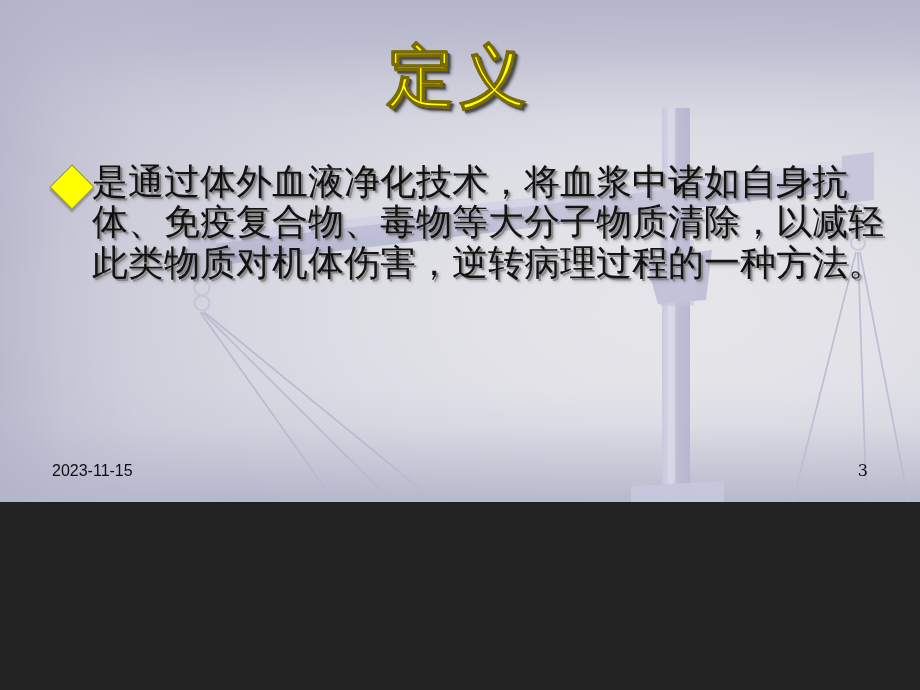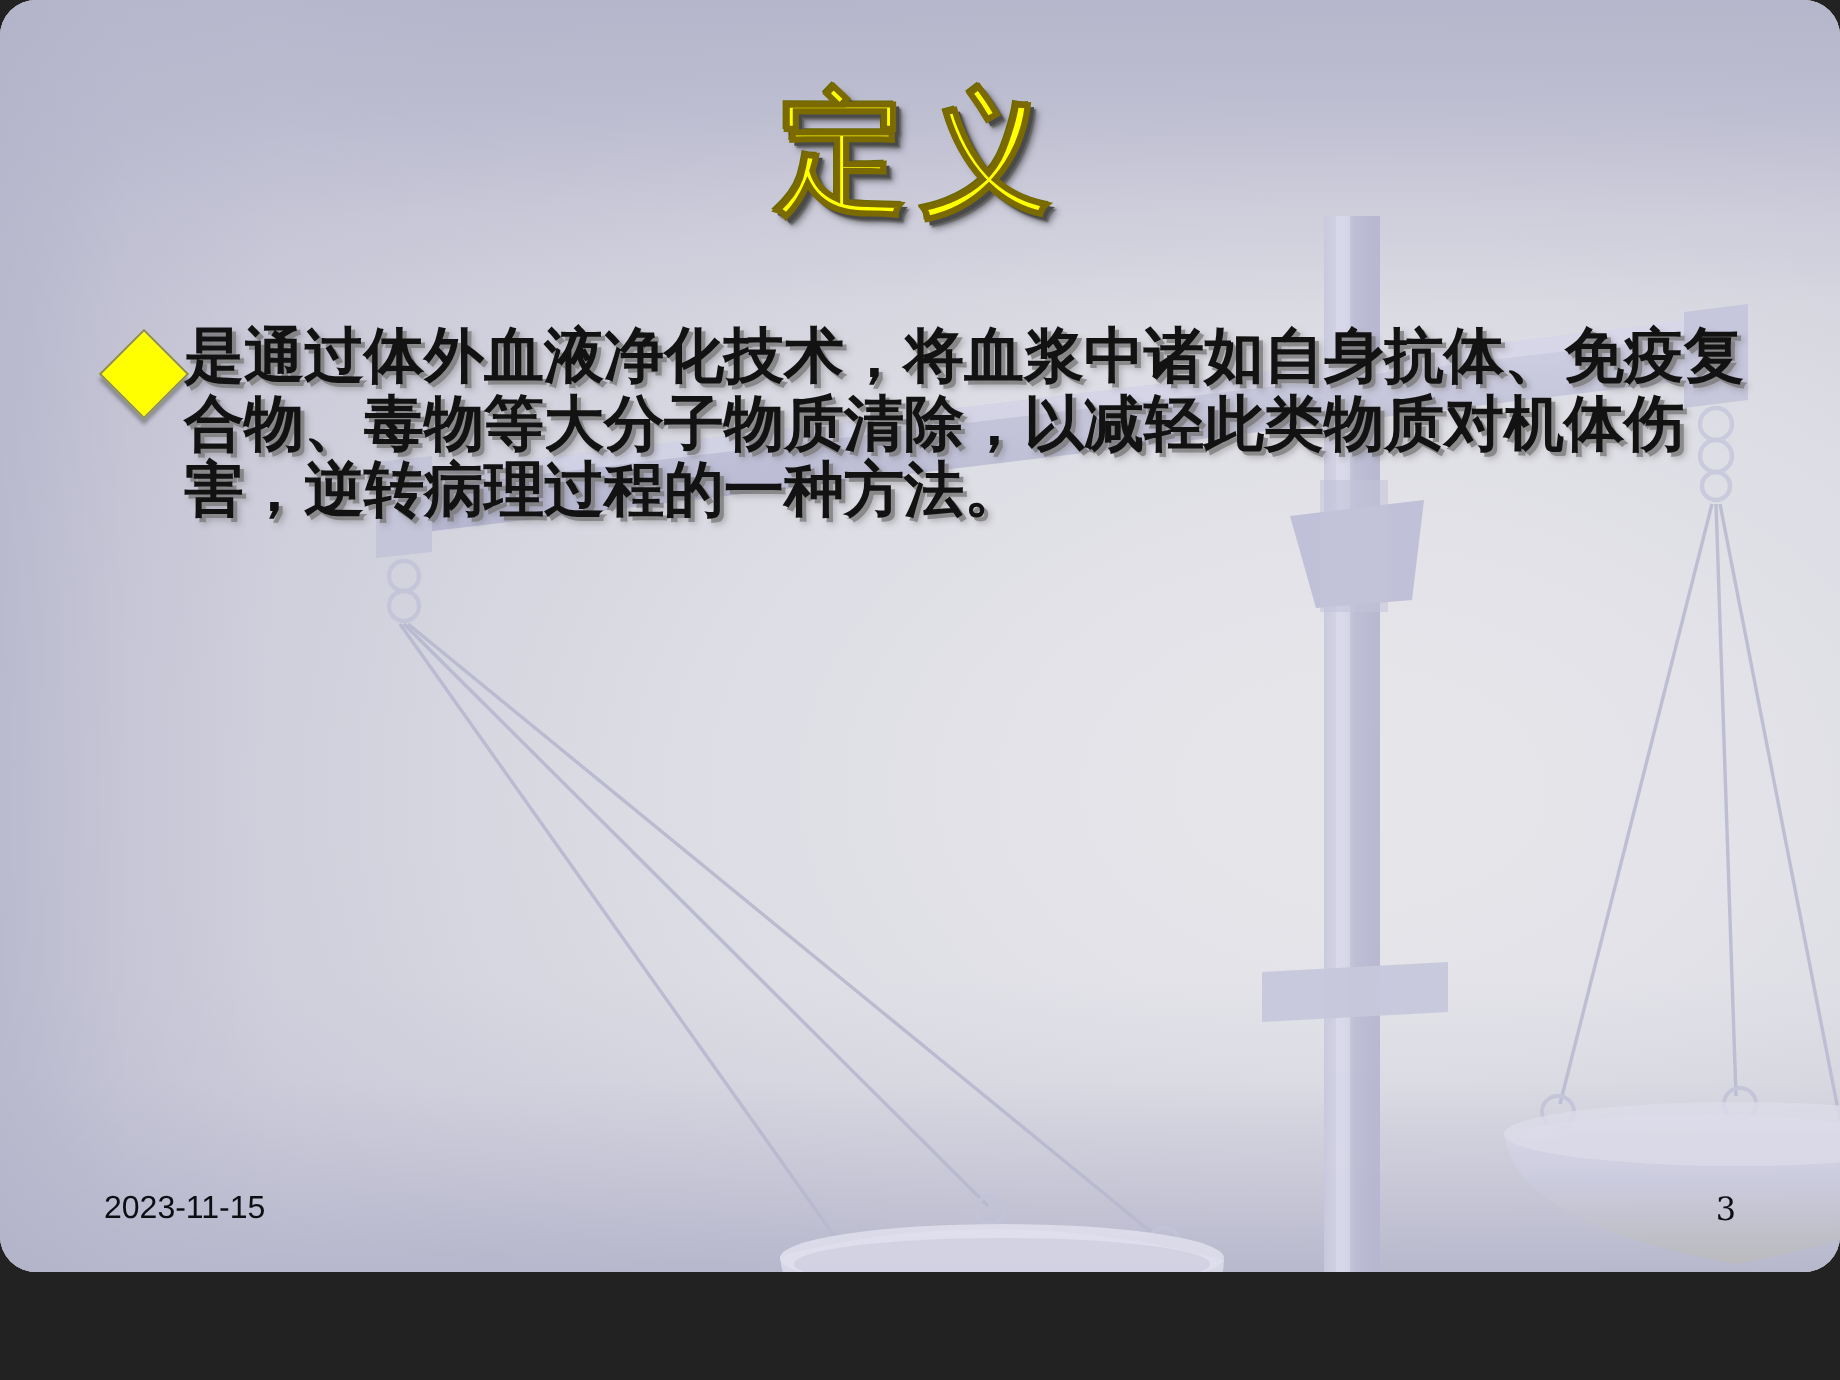--- a/index.html
+++ b/index.html
@@ -4,26 +4,25 @@
 <title>定义</title>
 <style>
   html, body {
     margin: 0;
     padding: 0;
     background: #222;
   }
   .slide {
     position: relative;
     width: 920px;
-    height: 636px;
+    height: 502px;
     overflow: hidden;
     font-family: "DejaVu Sans", sans-serif;
     
     background-color: #c0c0d0;
-    border-radius: 18px;
   }
 
   
   .bg-base {
     position: absolute;
     inset: 0;
     background:
       radial-gradient(120% 115% at 74% 62%,
         #e6e6ea 0%,
         #e2e2e8 18%,
@@ -111,23 +110,23 @@
     height: 30px;
     margin: 9px 4px 0 8px;
     background: #ffff00;
     border: 1px solid #8a8a6a;
     transform: rotate(45deg);
     box-shadow: 2px 2px 2px rgba(70,70,70,0.45);
   }
   .body-text {
     flex: 1 1 auto;
     font-family: "DejaVu Serif", serif;
-    font-size: 30px;
+    font-size: 36px;
     line-height: 1.12;
-    font-weight: 700;
+    font-weight: 400;
     color: #121212;
     letter-spacing: 0px;
     text-shadow:
       2px 2px 0 rgba(120,120,120,0.75),
       3px 3px 3px rgba(110,110,110,0.45);
     text-align: left;
   }
 
   
   .footer-date {

